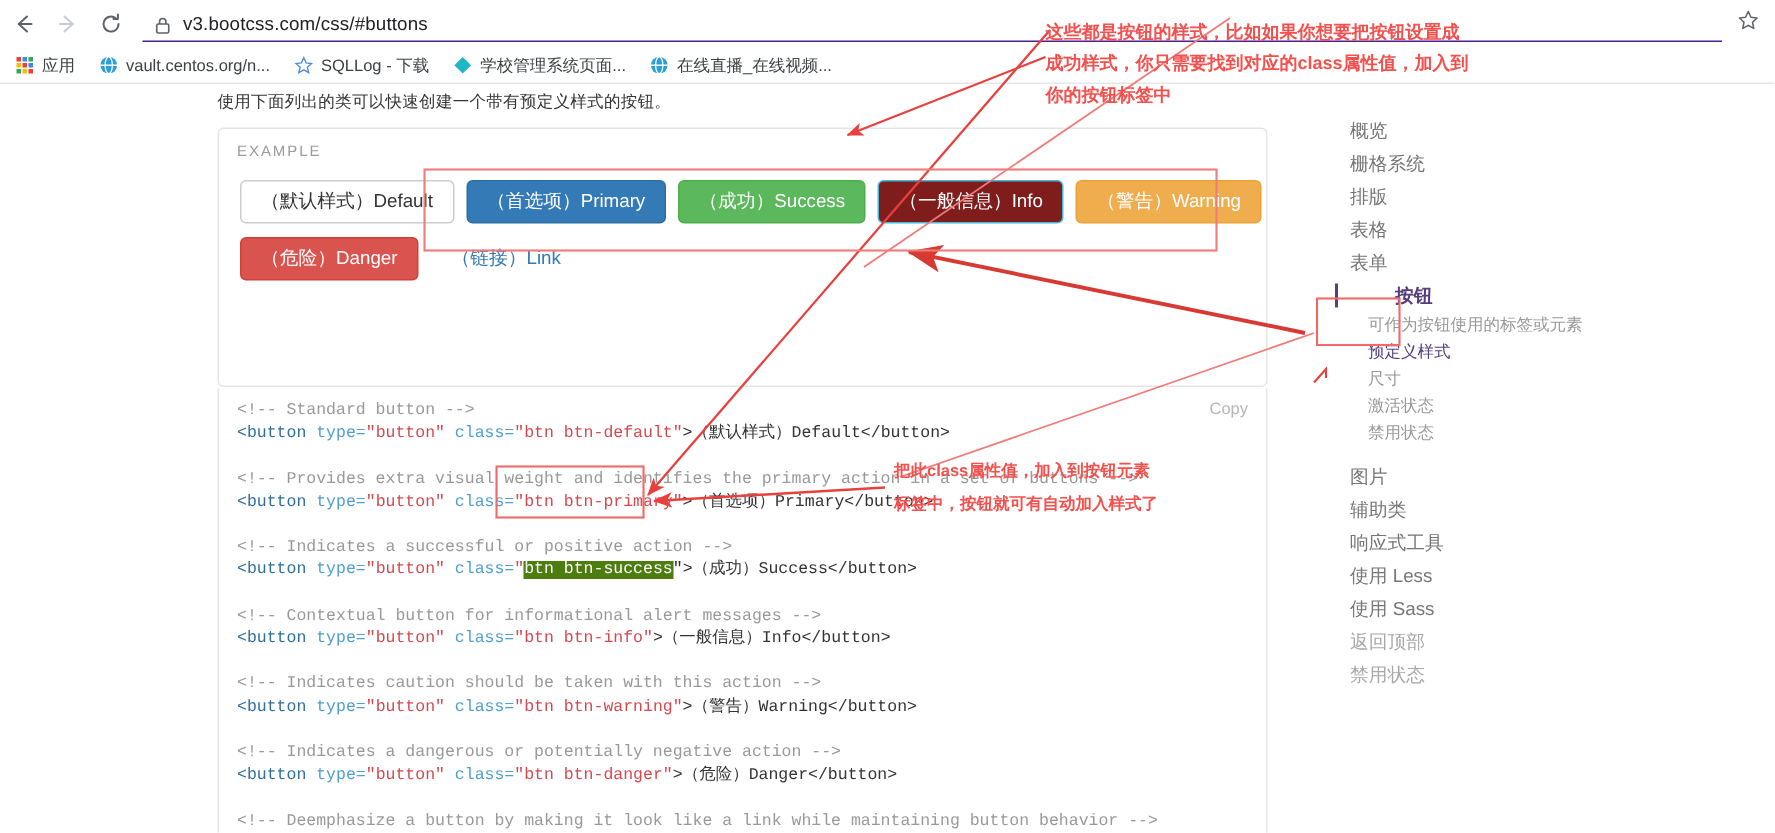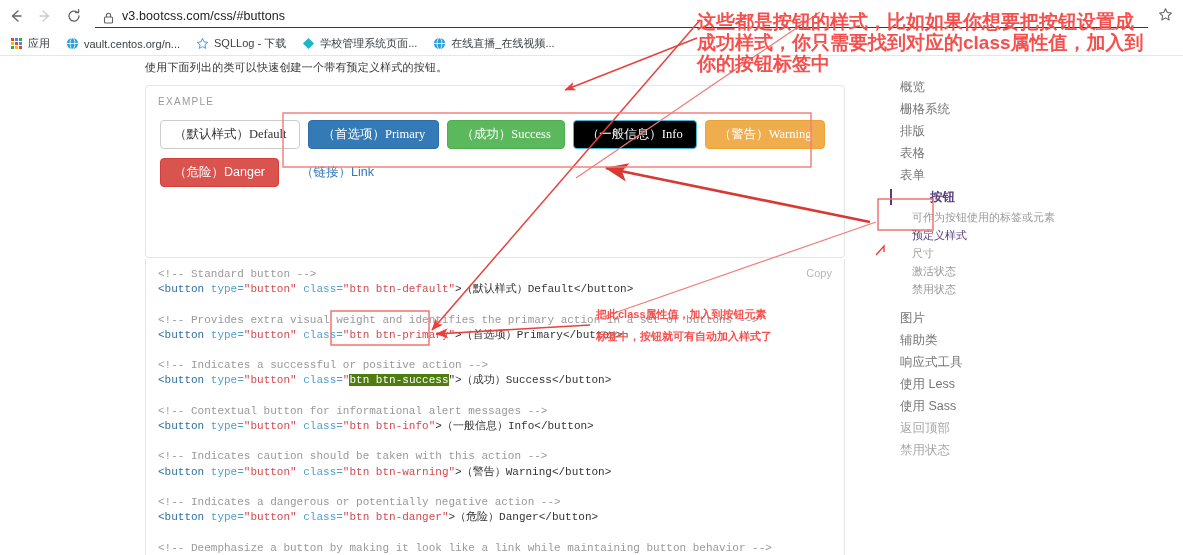--- a/index.html
+++ b/index.html
@@ -79,33 +79,33 @@
   
   #example-panel {
     position: absolute; left: 145px; top: 29px; width: 700px; height: 173px;
     border: 1px solid #e5e5e5; border-radius: 4px; background: #fff;
   }
   #example-label {
     position: absolute; left: 12px; top: 10px;
     font-size: 10px; letter-spacing: 1.3px; color: #9a9a9a;
     font-weight: normal;
   }
-  #btn-row-1 { position: absolute; left: 14px; top: 34px; display: flex; align-items: flex-end; font-family: Liberation Serif, serif; }
+  #btn-row-1 { position: absolute; left: 14px; top: 34px; display: flex; align-items: flex-end; }
   #btn-row-2 { position: absolute; left: 14px; top: 72px; display: flex; align-items: center; }
 
   .btn {
     display: inline-flex; align-items: center; justify-content: center;
     height: 29px; padding: 0 13px; border-radius: 4px;
     font-size: 12.5px; white-space: nowrap; border: 1px solid transparent;
     margin-right: 8px;
   }
   .btn-default { background: #fff; border-color: #ccc; color: #333; }
   .btn-primary { background: #337ab7; border-color: #2e6da4; color: #fff; }
   .btn-success { background: #5cb85c; border-color: #4cae4c; color: #fff; }
-  .btn-info    { background: #000000; border-color: #46b8da; color: #fff; }
+  .btn-info    { background: #7f1d1d; border-color: #46b8da; color: #fff; }
   .btn-warning { background: #f0ad4e; border-color: #eea236; color: #fff; }
   .btn-danger  { background: #d9534f; border-color: #d43f3a; color: #fff; }
   .btn-link    { background: transparent; border-color: transparent; color: #337ab7; padding: 0 13px; }
 
   
   #code-panel {
     position: absolute; left: 145px; top: 203px; width: 700px; height: 325px;
     border: 1px solid #e5e5e5; border-top: none;
     background: #fff;
     overflow: hidden;
@@ -150,21 +150,21 @@
 
   
   #annot-svg { position: absolute; left: 0; top: 0; width: 1183px; height: 555px; pointer-events: none; }
   .annot-text {
     position: absolute;
     color: #f4504d;
     font-family: "Liberation Sans", sans-serif;
     font-weight: bold;
     white-space: nowrap;
   }
-  #annot-top { left: 697px; top: 11px; font-size: 19px; line-height: 21px; }
+  #annot-top { left: 697px; top: 11px; font-size: 12px; line-height: 21px; }
   #annot-mid { left: 596px; top: 303px; font-size: 11px; line-height: 22px; }
   .annot-line { white-space: nowrap; display: block; }
 </style>
 </head>
 <body>
 
 <div id="browser-chrome">
 
   <div id="toolbar-row">
     <div class="nav-btn">

